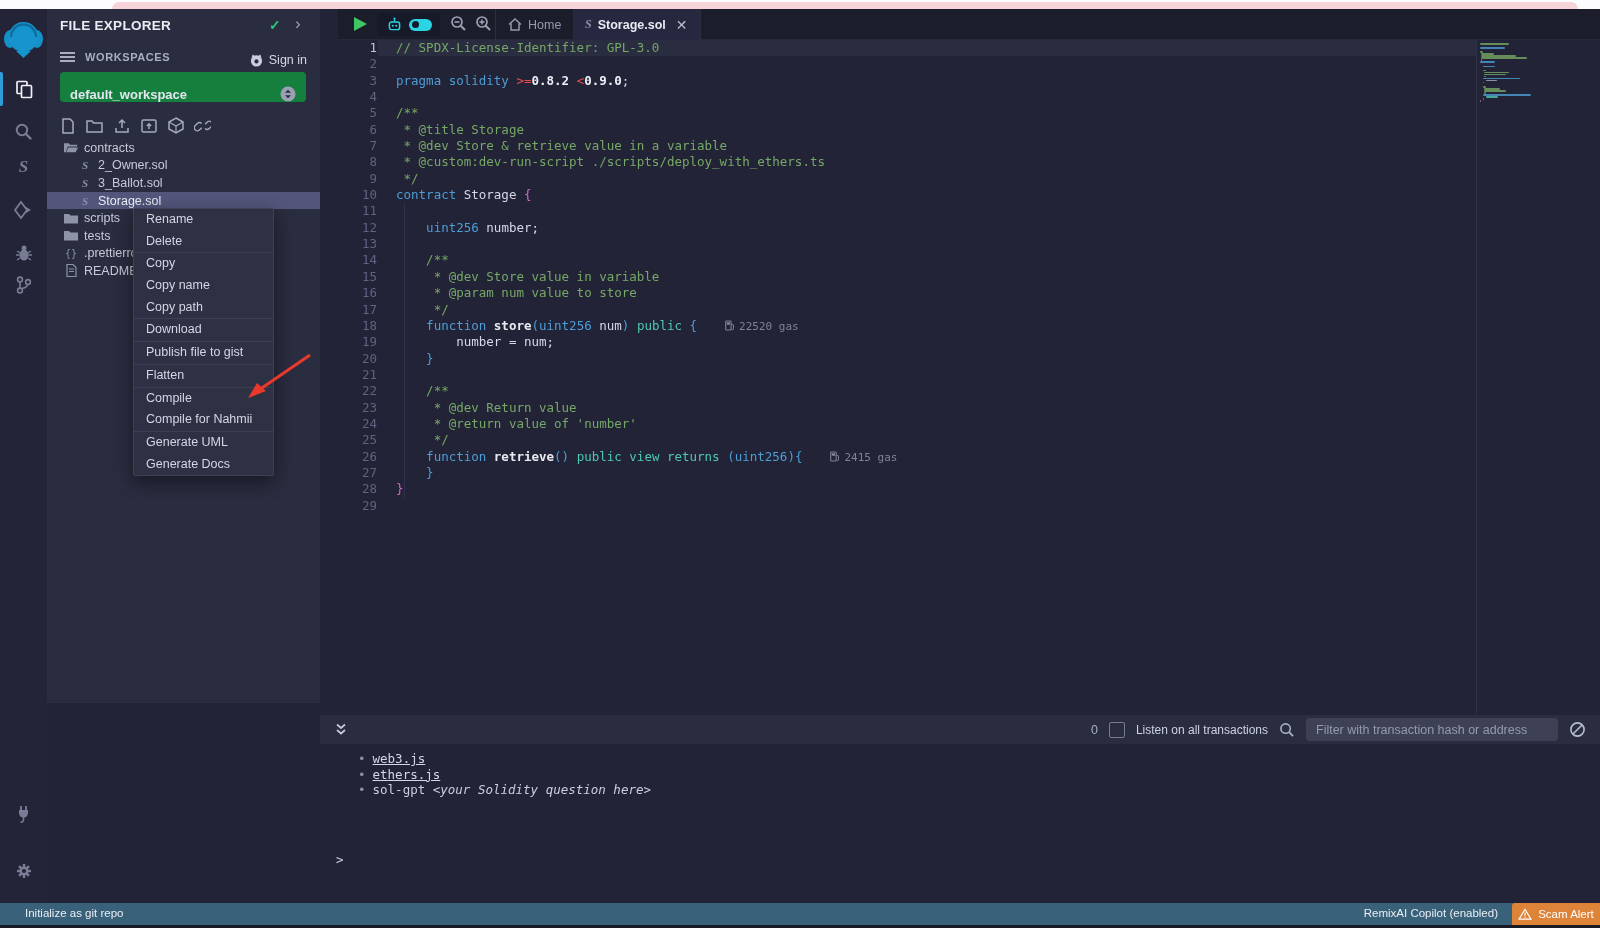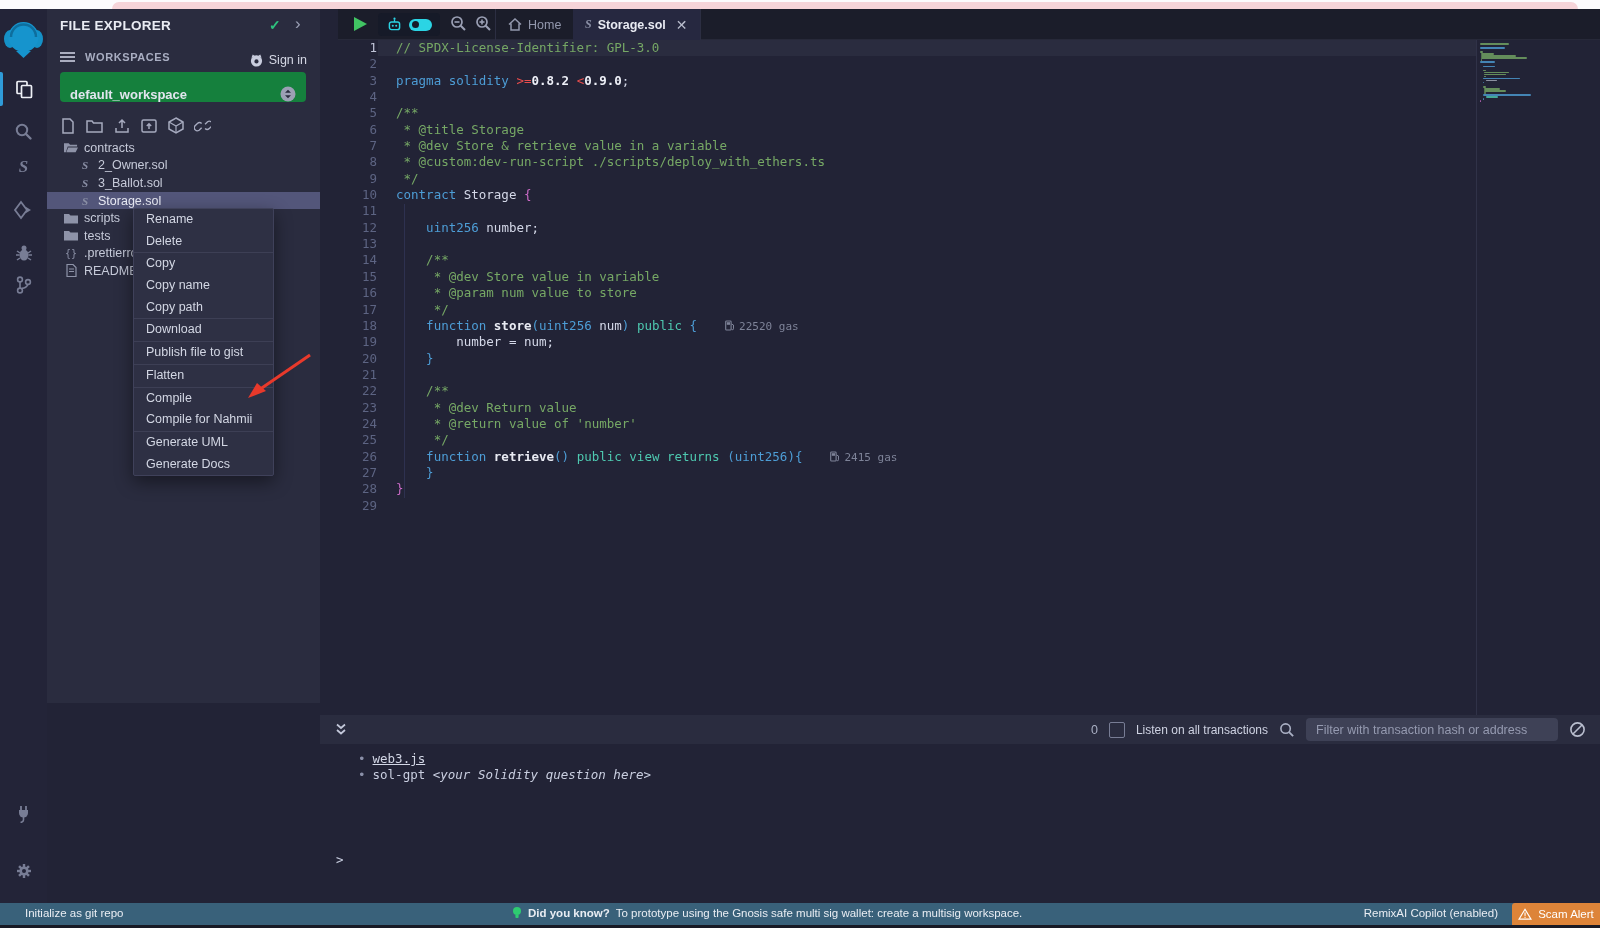--- a/index.html
+++ b/index.html
@@ -410,20 +410,21 @@
         <svg width="17" height="17" viewBox="0 0 18 18">
             <circle cx="9" cy="9" r="7" fill="none" stroke="#b9bece" stroke-width="1.7"></circle>
             <line x1="4.2" y1="13.8" x2="13.8" y2="4.2" stroke="#b9bece" stroke-width="1.7"></line>
           </svg>
       </div>
     </div>
 
     <div class="terminal">
       <div id="term-lines" style="padding-top:7px">
           <div class="tline bul"><a>web3.js</a></div>
+          <div class="tline bul"><a>ethers.js</a></div>
           <div class="tline bul">sol-gpt <i>&lt;your Solidity question here&gt;</i></div>
           <div class="tline">&nbsp;</div>
         </div>
       <div class="tprompt">&gt;</div>
     </div>
   </div>
 
   <div class="abs ctx" id="ctx-menu">
       <div class="ctx-item">Rename</div>
       <div class="ctx-item">Delete</div>
@@ -439,28 +440,20 @@
       <div class="ctx-item">Generate Docs</div>
     </div>
 
   <svg class="abs arrow-svg" width="100" height="75" viewBox="0 0 100 75">
     <line x1="80" y1="20" x2="26" y2="57" stroke="#e8392b" stroke-width="3"></line>
     <path d="M18 63 L36 56 L27 48 Z" fill="#e8392b"></path>
   </svg>
 
   <div class="abs statusbar">
     <span class="sb-left">Initialize as git repo</span>
-    <span class="sb-tip">
-      <svg width="10" height="14" viewBox="0 0 10 14">
-        <circle cx="5" cy="5" r="4" fill="#2ecb71"></circle>
-          <rect x="3.4" y="8.5" width="3.2" height="3.5" rx="1" fill="#2ecb71"></rect>
-      </svg>
-      <b>Did you know?</b>
-      <span>To prototype using the Gnosis safe multi sig wallet: create a multisig workspace.</span>
-    </span>
     <span class="sb-copilot">RemixAI Copilot (enabled)</span>
     <span class="scam">
       <svg width="14" height="12" viewBox="0 0 16 14">
         <path d="M8 1.5 L15 13 H1 Z" fill="none" stroke="#fff" stroke-width="1.4"></path>
         <rect x="7.4" y="5.2" width="1.3" height="4" fill="#fff"></rect>
           <rect x="7.4" y="10.2" width="1.3" height="1.3" fill="#fff"></rect>
       </svg>
       <span>Scam Alert</span>
     </span>
   </div>

